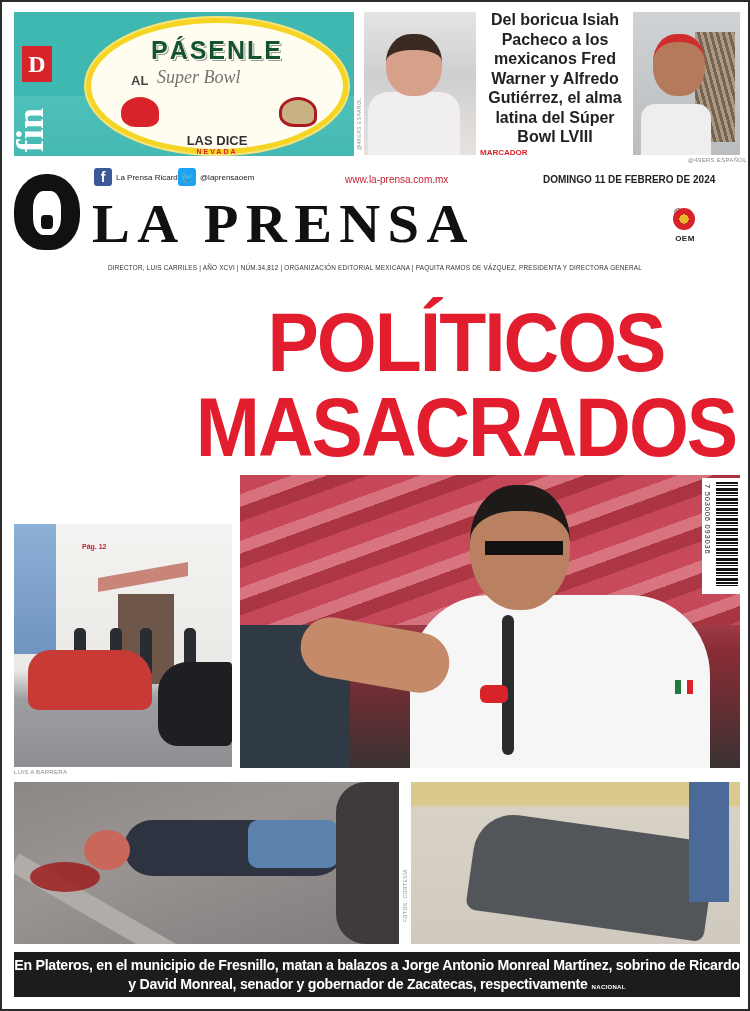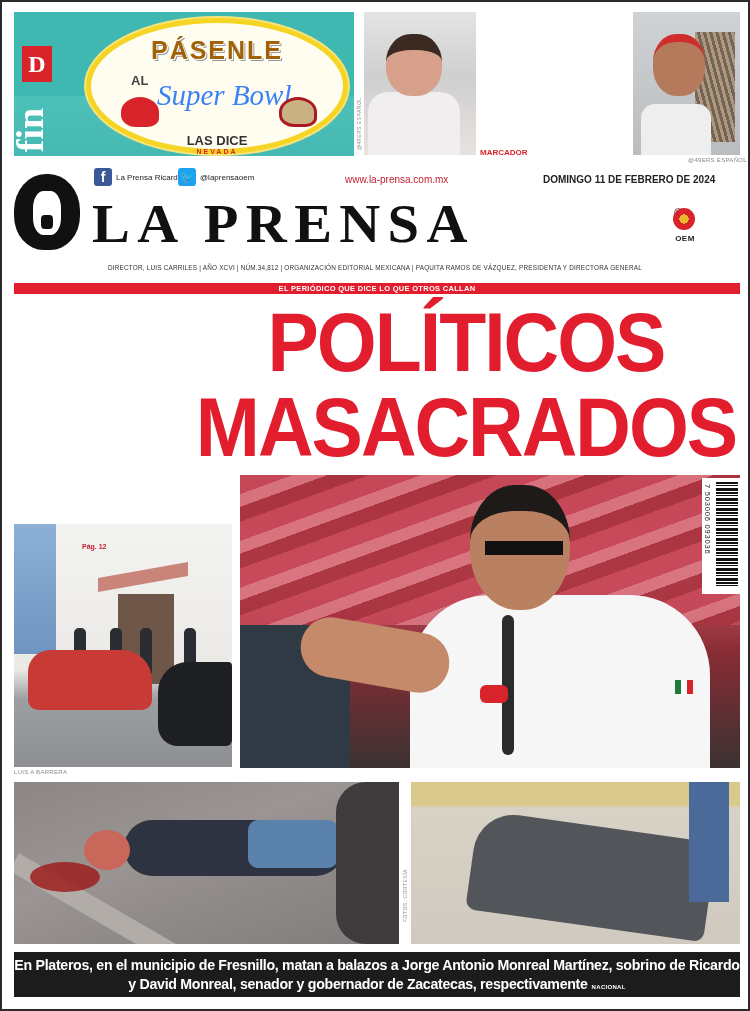--- a/index.html
+++ b/index.html
@@ -7,23 +7,23 @@
     body { font-family: "Liberation Sans", sans-serif; position: relative; }
     .page { position: absolute; left: 0; top: 0; width: 750px; height: 1011px; border: 2px solid #2b2b2b; background: #fff; }
 
     
     .sb-teaser { position: absolute; left: 12px; top: 10px; width: 340px; height: 144px; background: #3fb8b2; overflow: hidden; }
     .sb-teaser .skyline { position: absolute; left: 0; bottom: 0; width: 100%; height: 60px; background: linear-gradient(#58c6c0, #49b9b3); opacity: .6; }
     .fin-logo { position: absolute; left: 8px; top: 34px; width: 30px; height: 106px; }
     .fin-d { position: absolute; left: 0; top: 0; width: 30px; height: 36px; background: #d8232a; color: #fff; font-weight: bold; font-size: 24px; text-align: center; line-height: 36px; font-family: "Liberation Serif", serif; }
     .fin-word { position: absolute; left: -14px; top: 62px; color: #fff; font-family: "Liberation Serif", serif; font-weight: bold; font-size: 38px; transform: rotate(-90deg); }
     .sb-ball { position: absolute; left: 72px; top: 6px; width: 262px; height: 136px; border-radius: 50%; background: #fffdf0; border: 5px solid #f5d423; box-shadow: 0 0 0 2px #f7e37a; }
-    .sb-pasenle { position: absolute; left: 0; right: 0; top: 13px; text-align: center; font-size: 25px; font-weight: bold; color: #a16207; letter-spacing: 2px; text-shadow: 1px 1px 0 #fff, 2px 2px 0 #9a9a9a; }
+    .sb-pasenle { position: absolute; left: 0; right: 0; top: 13px; text-align: center; font-size: 25px; font-weight: bold; color: #14532d; letter-spacing: 2px; text-shadow: 1px 1px 0 #fff, 2px 2px 0 #9a9a9a; }
     .sb-al { position: absolute; left: 40px; top: 50px; font-size: 13px; font-weight: bold; color: #444; }
-    .sb-super { position: absolute; left: 66px; top: 44px; font-size: 29px; font-style: italic; color: #3b82f6; font-family: "Liberation Serif", serif; margin-top: 12px; }
+    .sb-super { position: absolute; left: 66px; top: 44px; font-size: 18px; font-style: italic; color: #737373; font-family: "Liberation Serif", serif; }
     .sb-lviii { position: absolute; left: 0; right: 0; top: 67px; text-align: center; font-size: 36px; font-weight: bold; color: #d8232a; letter-spacing: 2px; }
     .helmet { position: absolute; top: 74px; width: 38px; height: 30px; border-radius: 50% 50% 30% 40%; }
     .helmet.kc { left: 30px; background: #d8232a; }
     .helmet.sf { right: 26px; background: #c9b184; border: 3px solid #aa1a20; }
     .sb-lasvegas { position: absolute; left: 0; right: 0; top: 110px; text-align: center; font-size: 13px; font-weight: bold; color: #333; }
     .sb-nevada { position: absolute; left: 0; right: 0; top: 125px; text-align: center; font-size: 7px; font-weight: bold; color: #d8232a; letter-spacing: 2px; }
 
     .photo { position: absolute; overflow: hidden; }
     .photo-player1 { left: 362px; top: 10px; width: 112px; height: 143px; background: linear-gradient(180deg, #e4e4e4 0%, #cfcfcf 45%, #e8e2de 100%); }
     .photo-player1 .head { position: absolute; left: 22px; top: 22px; width: 56px; height: 62px; border-radius: 45%; background: #d7a08a; border-top: 16px solid #3a2a22; }
@@ -121,20 +121,21 @@
       <div class="sb-lasvegas">LAS DICE</div>
       <div class="sb-nevada">NEVADA</div>
     </div>
   </div>
 
   <div class="photo photo-player1">
     <div class="shirt"></div>
     <div class="head"></div>
   </div>
   <div class="credit-vert" style="left:354px; top:148px;">@49ERS ESPAÑOL</div>
+  <div class="teaser-text">Del boricua Isiah Pacheco a los mexicanos Fred Warner y Alfredo Gutiérrez, el alma latina del Súper Bowl LVIII</div>
   <div class="teaser-section">MARCADOR</div>
   <div class="photo photo-player2">
     <div class="dreads"></div>
     <div class="shirt"></div>
     <div class="head"></div>
   </div>
   <div class="credit" style="left:686px; top:155px;">@49ERS ESPAÑOL</div>
 
   <div class="lion">
       <div class="face"></div>
@@ -152,21 +153,20 @@
   <div class="dateline">DOMINGO 11 DE FEBRERO DE 2024</div>
 
   <div class="title">LA PRENSA</div>
   <div class="reg">®</div>
   <div class="oem">
     <div class="sun"></div>
     <div class="lbl">OEM</div>
   </div>
 
   <div class="imprint">DIRECTOR, LUIS CARRILES | AÑO XCVI | NÚM.34,812 | ORGANIZACIÓN EDITORIAL MEXICANA | PAQUITA RAMOS DE VÁZQUEZ, PRESIDENTA Y DIRECTORA GENERAL</div>
-  <div class="slogan-bar">EL PERIÓDICO QUE DICE LO QUE OTROS CALLAN</div>
 
   <div class="headline">
     <div>POLÍTICOS</div>
     <div>MASACRADOS</div>
   </div>
 
   <div class="photo photo-scene">
     <div class="bluebldg"></div>
     <div class="awning"></div>
     <div class="door"></div>

